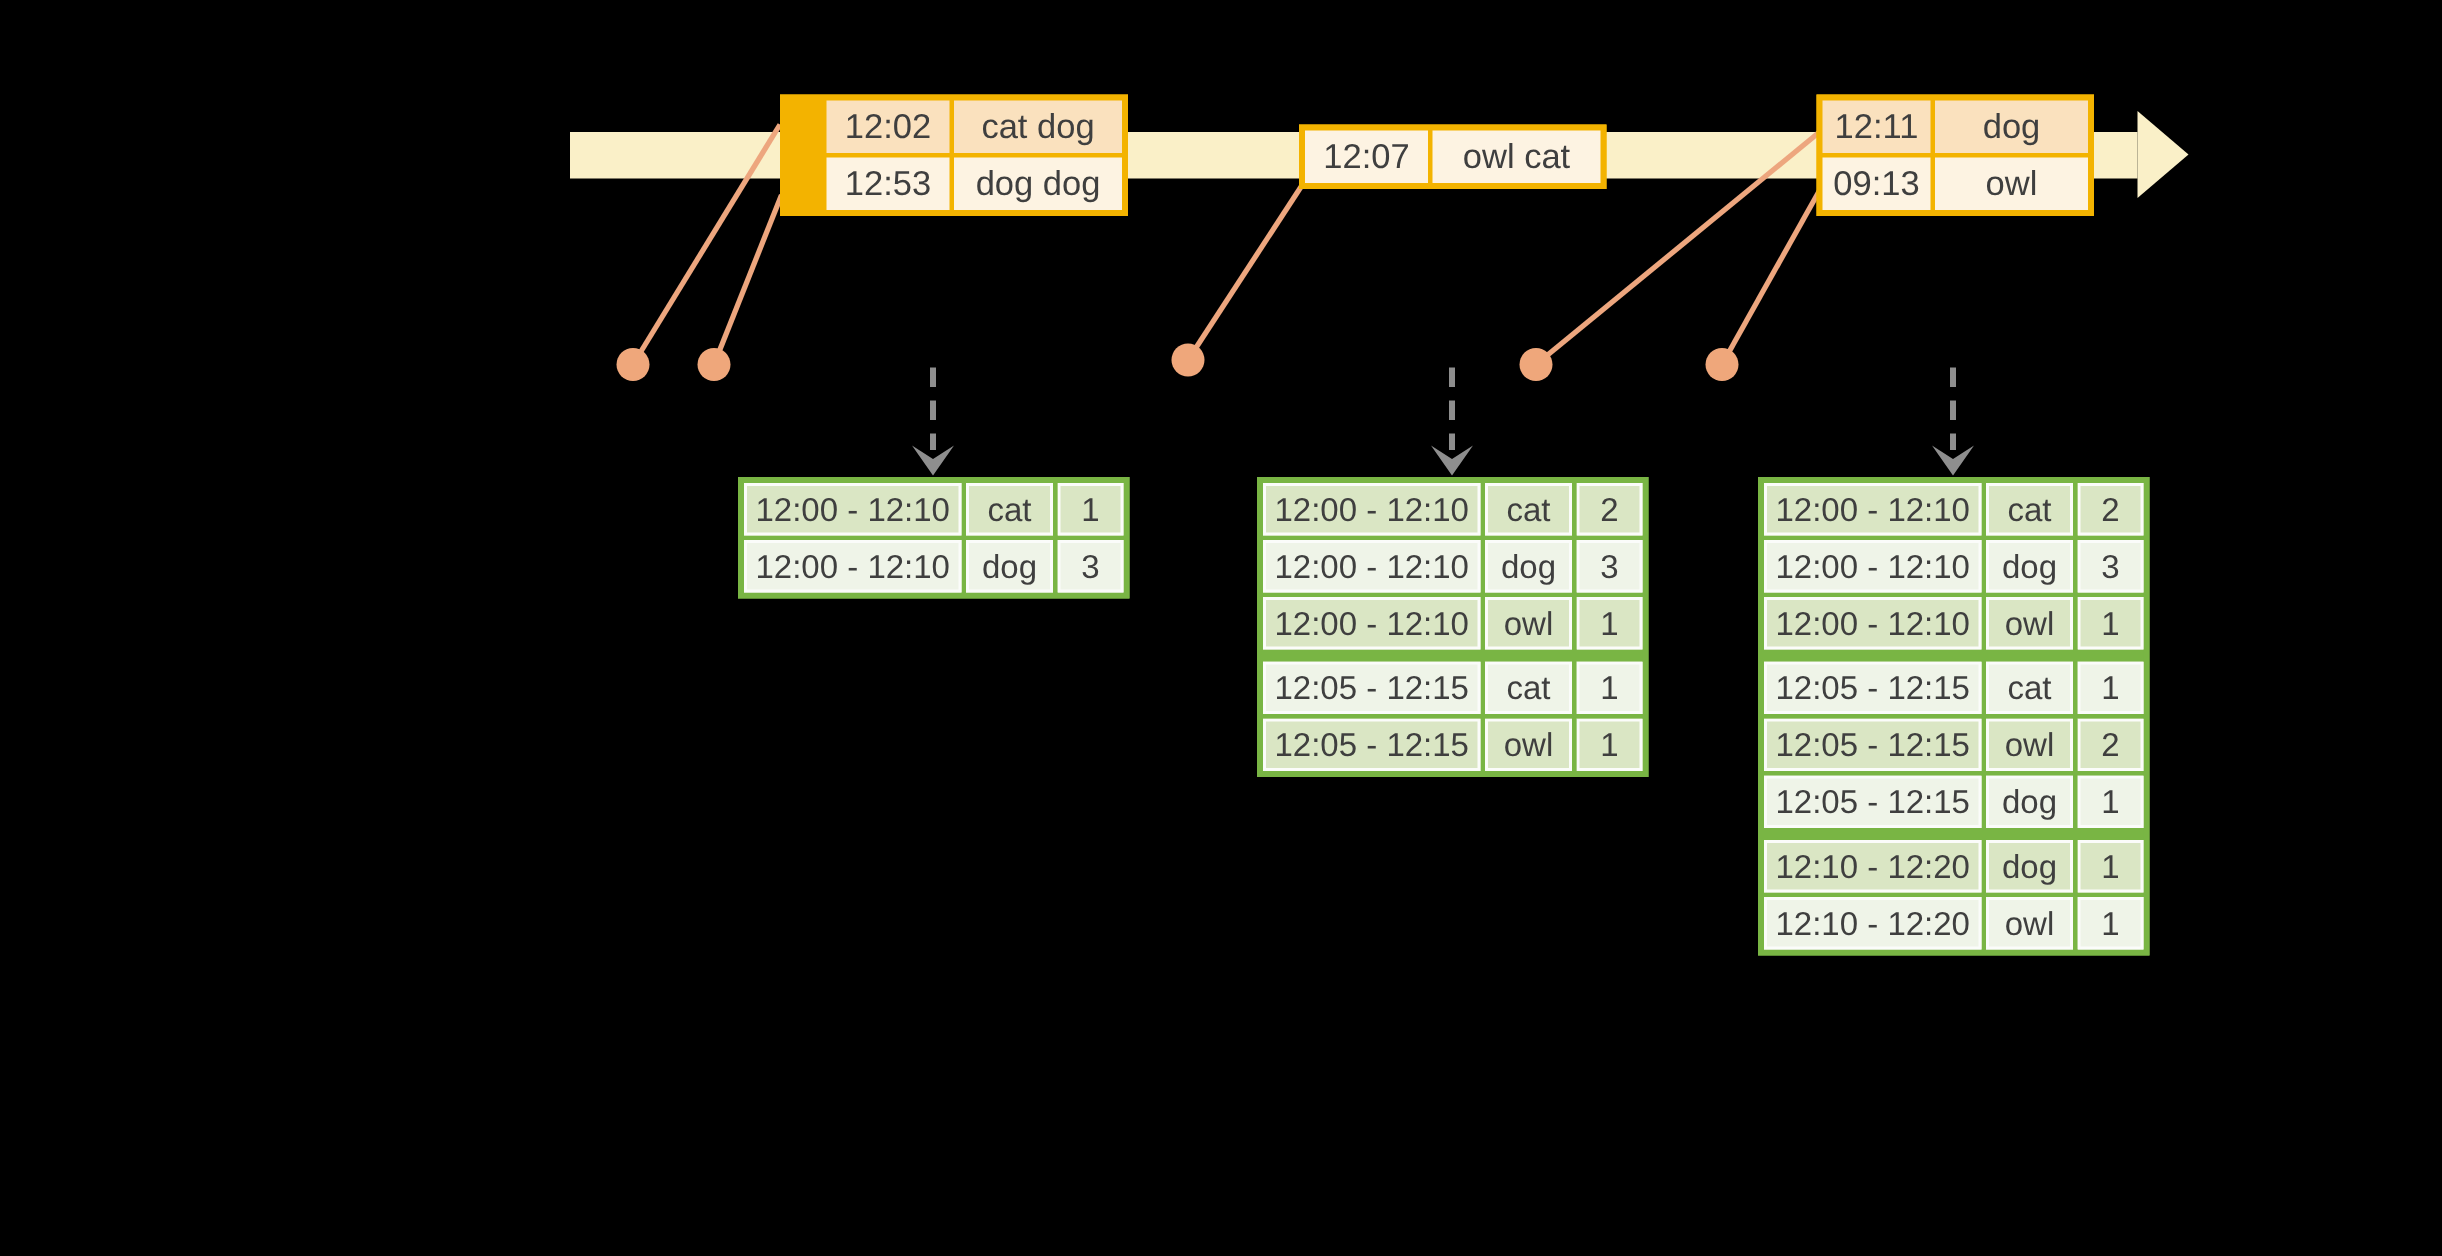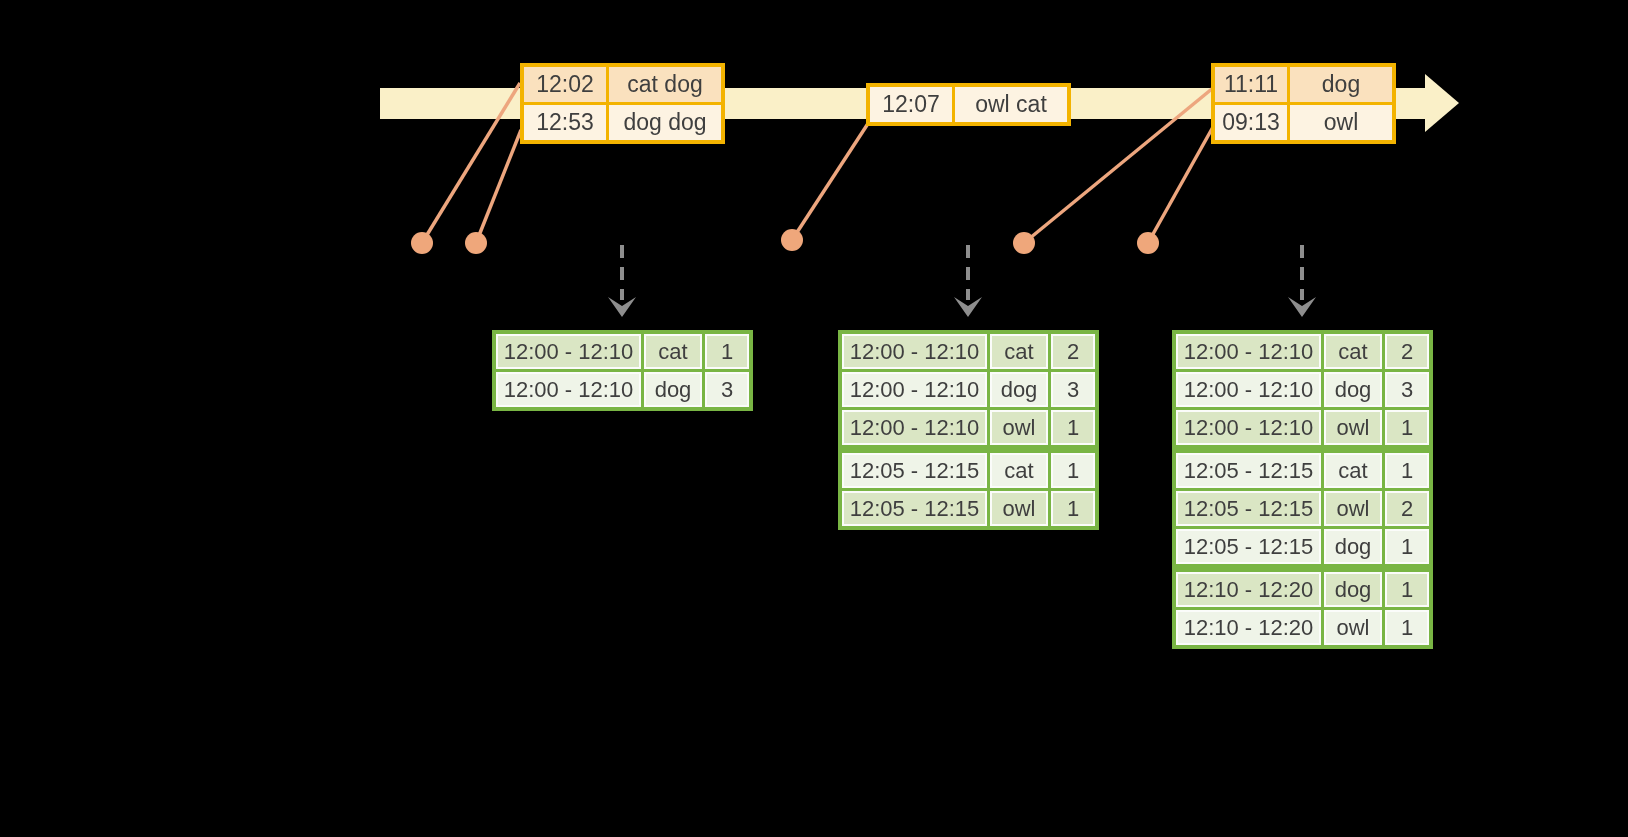--- a/index.html
+++ b/index.html
@@ -32,21 +32,20 @@
   .event-table{
     position:absolute;display:grid;gap:3px;
     background:var(--event-border);border:4px solid var(--event-border);
     z-index:2;
   }
   .result-table{
     position:absolute;display:grid;gap:3px;
     grid-template-columns:145px 58px 44px;
     background:var(--result-border);border:4px solid var(--result-border);
     z-index:2;
-    margin-top:12px;
   }
   .cell{
     display:flex;align-items:center;justify-content:center;
     height:35px;color:var(--text);font-size:23px;white-space:nowrap;
   }
   .cell.res{font-size:22px;box-shadow:inset 0 0 0 2px var(--cell-outline);}
   .ev.dark{background:var(--event-dark);}
   .ev.light{background:var(--event-light);}
   .res.dark{background:var(--result-dark);}
   .res.light{background:var(--result-light);}
@@ -81,34 +80,34 @@
     <g>
       <line class="trigger-line" x1="968" y1="245" x2="968" y2="300"></line>
       <polygon class="trigger-head" points="954,297 968,317 982,297 968,306"></polygon>
     </g>
     <g>
       <line class="trigger-line" x1="1302" y1="245" x2="1302" y2="300"></line>
       <polygon class="trigger-head" points="1288,297 1302,317 1316,297 1302,306"></polygon>
     </g>
   </svg>
 
-  <div class="event-table" style="left:520px;top:63px;grid-template-columns:82px 112px;">
+  <div class="event-table" style="left:520px;top:63px;grid-template-columns:82px 112px;padding-left:27px;">
       <div class="cell ev dark">12:02</div>
       <div class="cell ev dark">cat dog</div>
       <div class="cell ev light">12:53</div>
       <div class="cell ev light">dog dog</div>
     </div>
 
   <div class="event-table" style="left:866px;top:83px;grid-template-columns:82px 112px;">
       <div class="cell ev light">12:07</div>
       <div class="cell ev light">owl cat</div>
     </div>
 
   <div class="event-table" style="left:1211px;top:63px;grid-template-columns:72px 102px;">
-      <div class="cell ev dark">11:11</div>
+      <div class="cell ev dark">12:11</div>
       <div class="cell ev dark">dog</div>
       <div class="cell ev light">09:13</div>
       <div class="cell ev light">owl</div>
     </div>
 
   <div class="result-table" style="left:492px;top:318px;">
       <div class="cell res dark">12:00 - 12:10</div>
       <div class="cell res dark">cat</div>
       <div class="cell res dark">1</div>
       <div class="cell res light">12:00 - 12:10</div>

